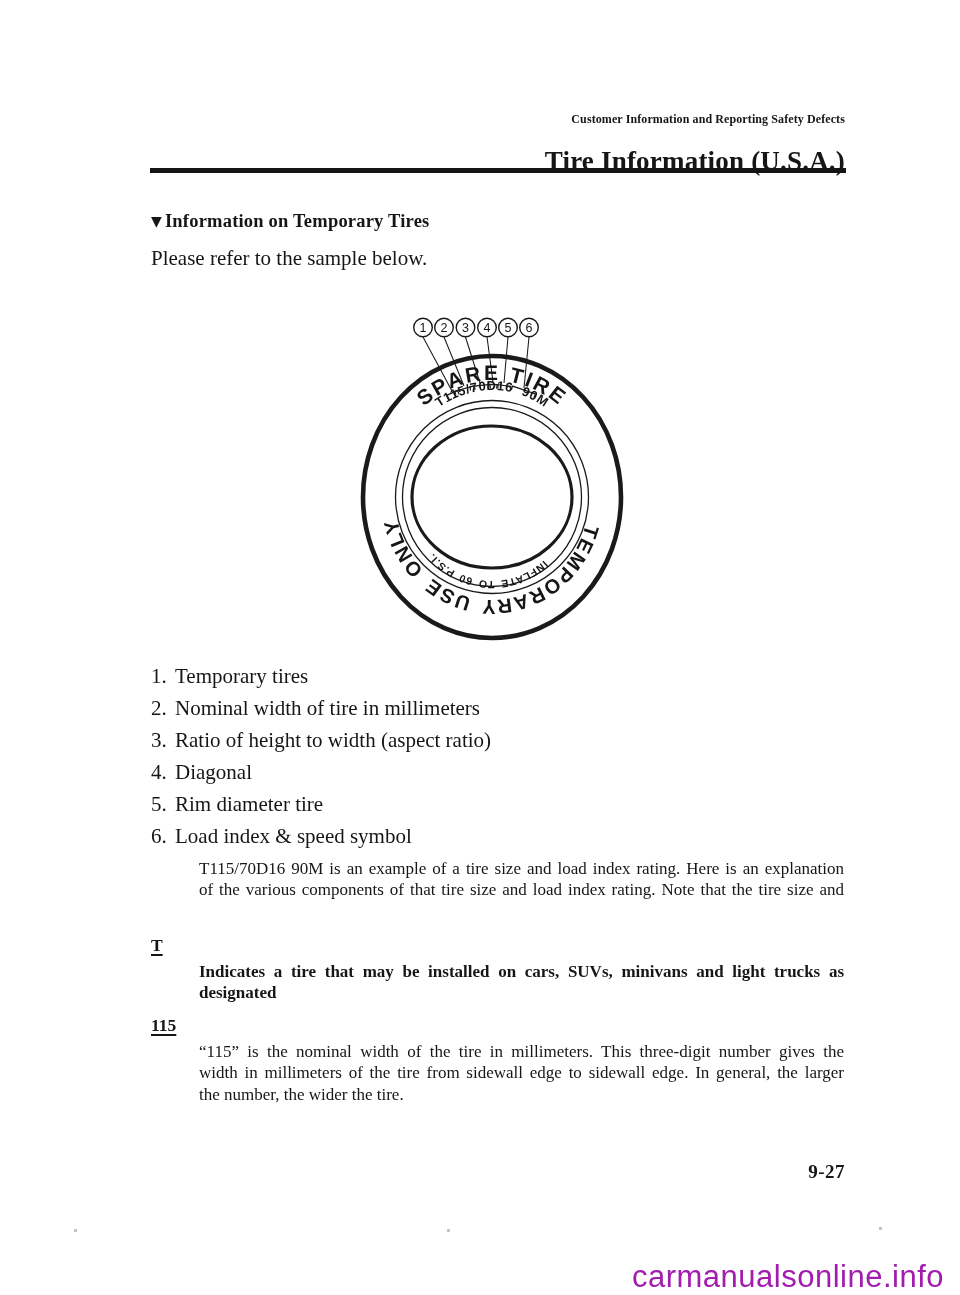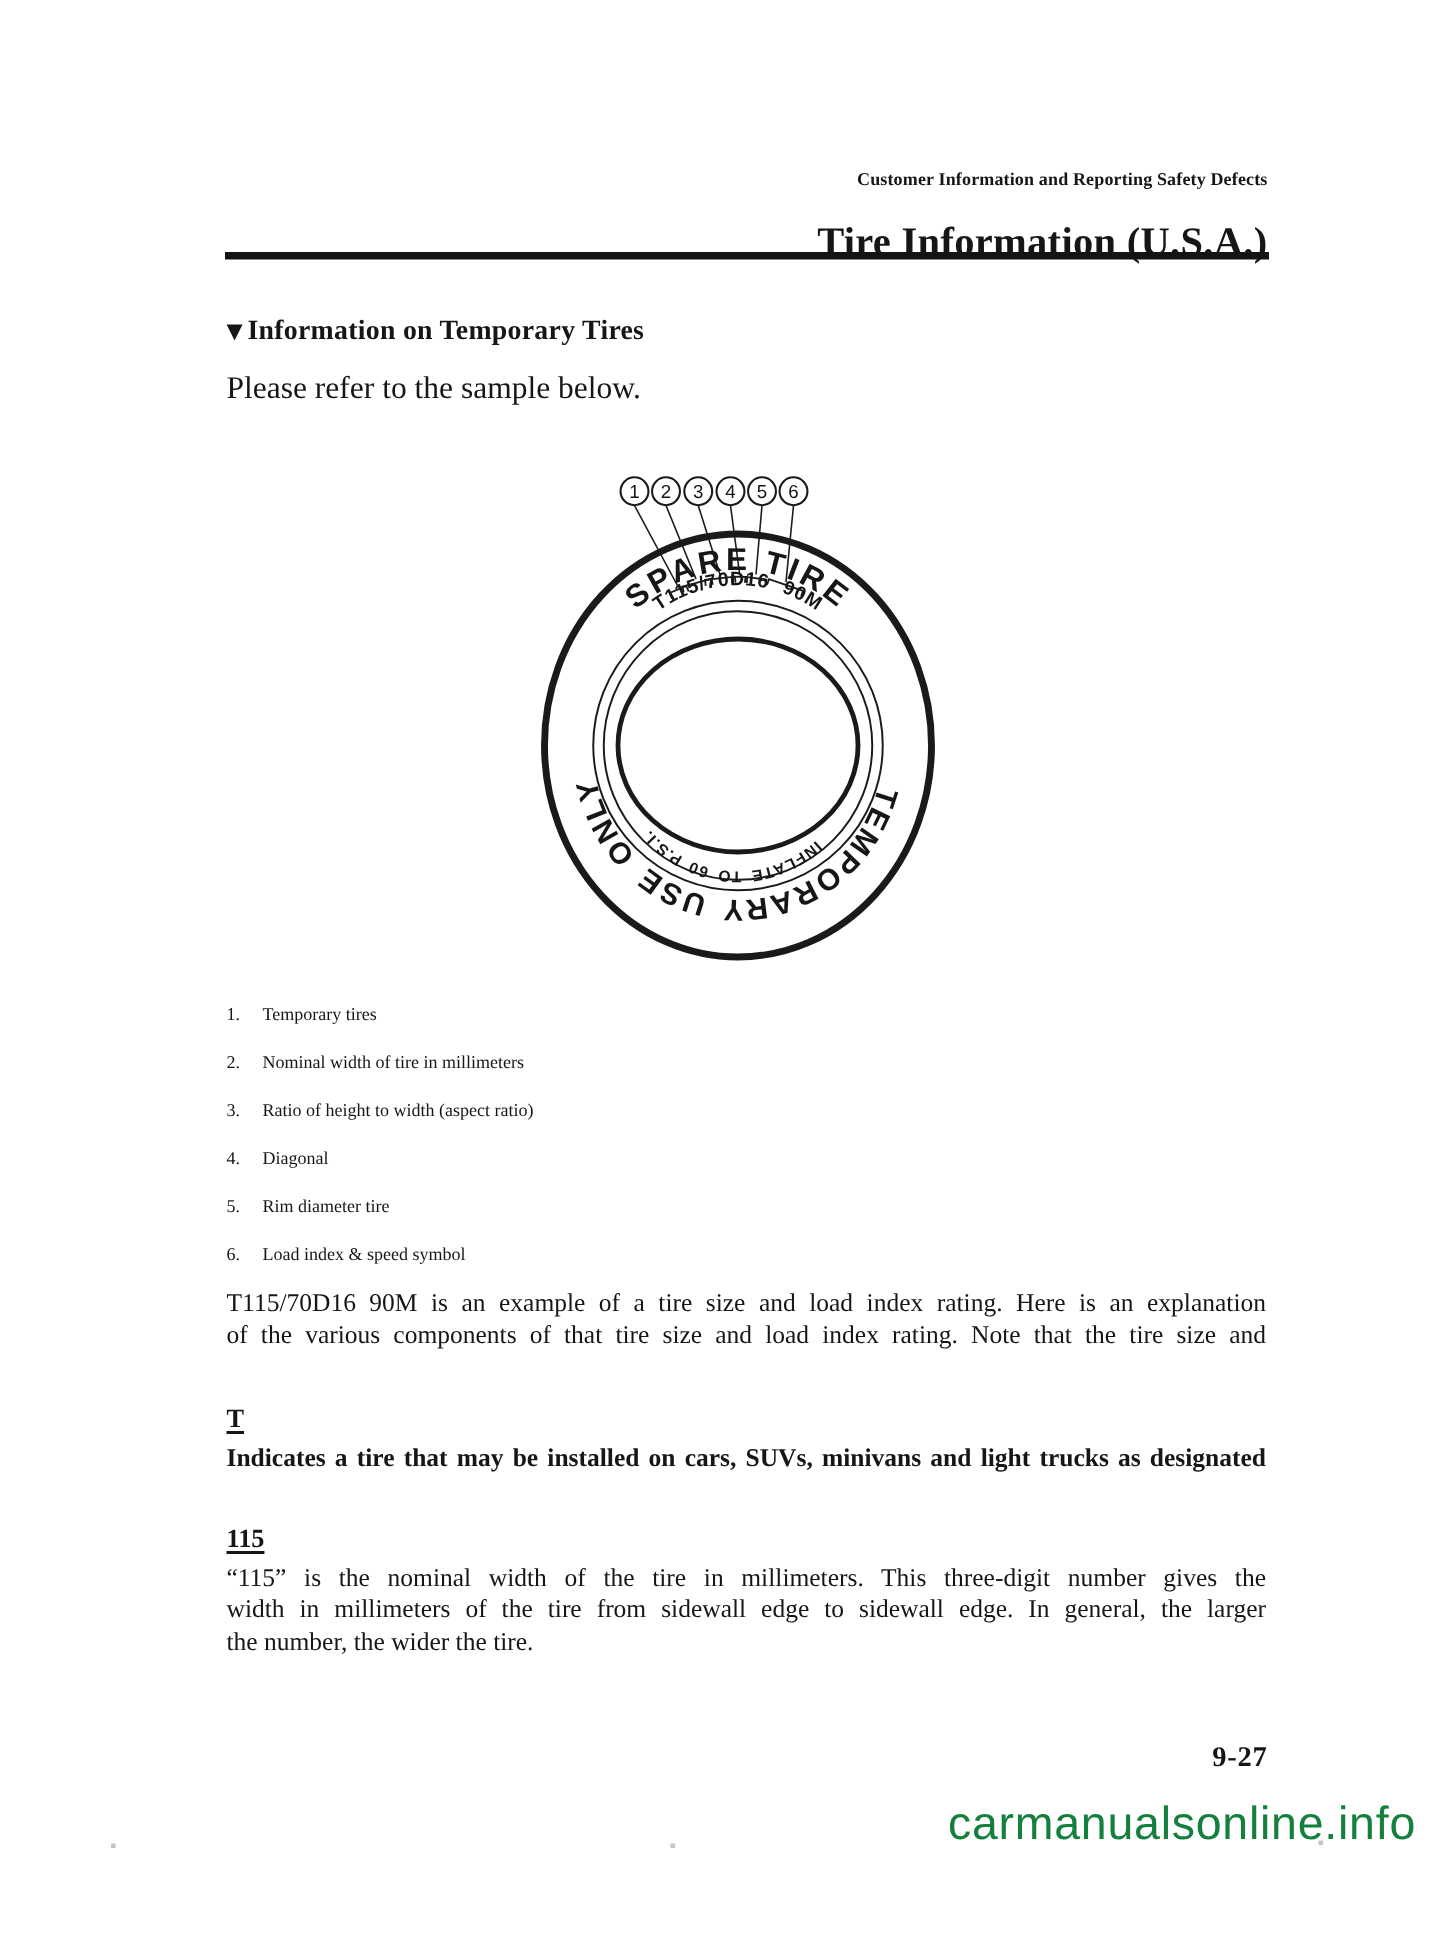--- a/index.html
+++ b/index.html
@@ -51,50 +51,50 @@
   .arc-inflate { font-size: 10.5px; font-weight: 700; letter-spacing: 0.8px; word-spacing: 2px; }
   .callout-circle { fill: #ffffff; stroke: #1a1a1a; stroke-width: 1.4; }
   .callout-num {
     fill: #161616; font-family: "Liberation Sans", "DejaVu Sans", sans-serif;
     font-size: 12.5px; text-anchor: middle;
   }
   .leader-line { stroke: #1a1a1a; stroke-width: 1.05; fill: none; }
   .bracket { stroke: #1a1a1a; stroke-width: 1.2; fill: none; }
 
   
-  .legend { position: absolute; top: 664px; left: 151px; font-size: 12px; }
+  .legend { position: absolute; top: 664px; left: 151px; font-size: 21px; }
   .legend-item { height: 32px; line-height: 24px; }
   .legend-num { display: inline-block; width: 24px; }
 
   
   .para { position: absolute; left: 151px; width: 693px; font-size: 17px; }
-  .para-line { line-height: 21.4px; text-align: justify; text-align-last: justify; }
+  .para-line { line-height: 21.4px; text-align: justify; text-align-last: justify; margin-left: 48px; }
   .para-line.last { text-align-last: left; }
   .para-1 { top: 858px; }
   .para-2 { top: 961px; font-weight: bold; }
   .para-3 { top: 1041px; }
   .mini-head {
     position: absolute; left: 151px; font-size: 17.5px; font-weight: 700;
   }
   .mini-head span {
     text-decoration: underline; text-underline-offset: 3px;
     text-decoration-thickness: 1.5px;
   }
   .mini-head-t { top: 935px; }
   .mini-head-115 { top: 1015px; }
 
   
   .page-number {
     position: absolute; top: 1161px; right: 115px;
     font-size: 19px; font-weight: 700; letter-spacing: 0.5px; text-align: right;
   }
   .watermark {
-    position: absolute; top: 1198px; right: 16px;
+    position: absolute; top: 1259px; right: 16px;
     font-family: "Liberation Sans", "DejaVu Sans", sans-serif;
-    font-size: 31px; font-weight: 400; color: #15803d; letter-spacing: 0.5px;
+    font-size: 31px; font-weight: 400; color: #a21caf; letter-spacing: 0.5px;
   }
   .reg-dot { position: absolute; width: 3px; height: 3px; background: #c4c4c4; }
   .reg-dot-1 { left: 74px;  top: 1229px; }
   .reg-dot-2 { left: 447px; top: 1229px; }
   .reg-dot-3 { left: 879px; top: 1227px; }
 </style>
 </head>
 <body>
 
 <div class="page">

